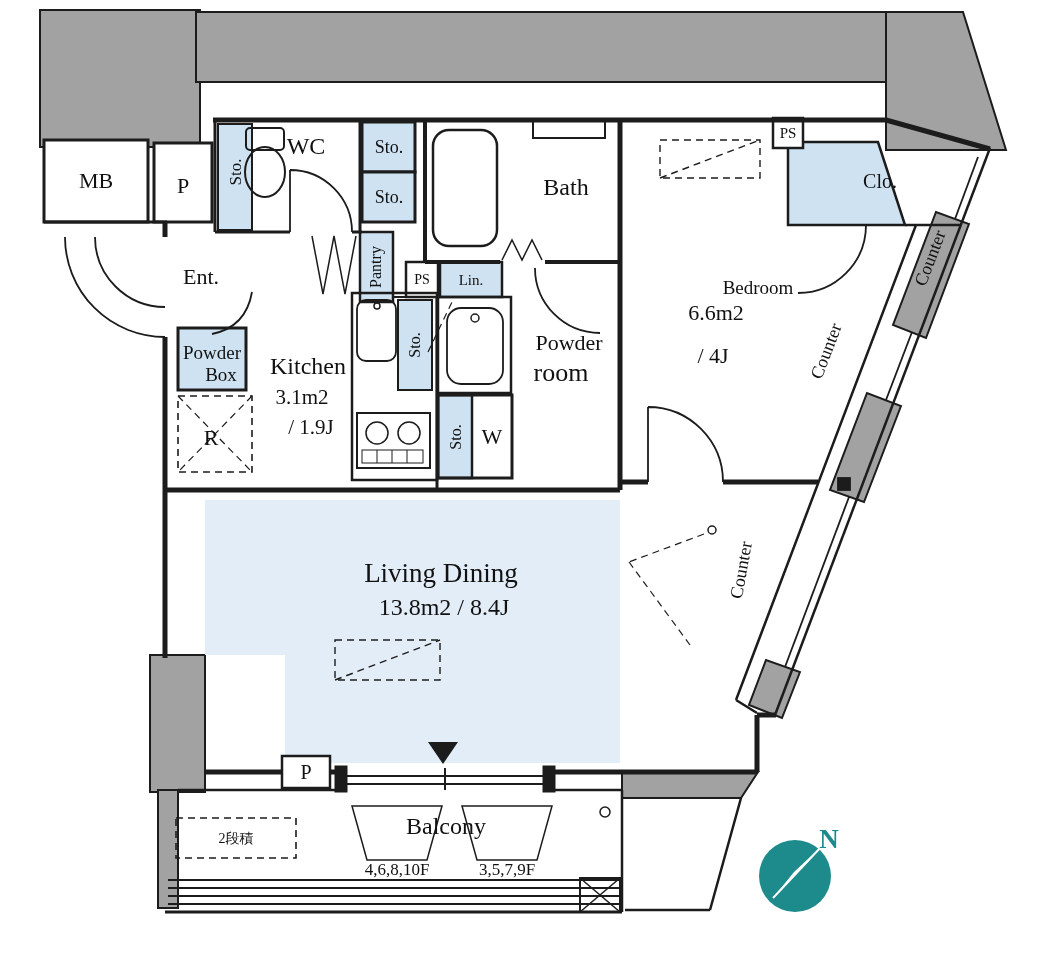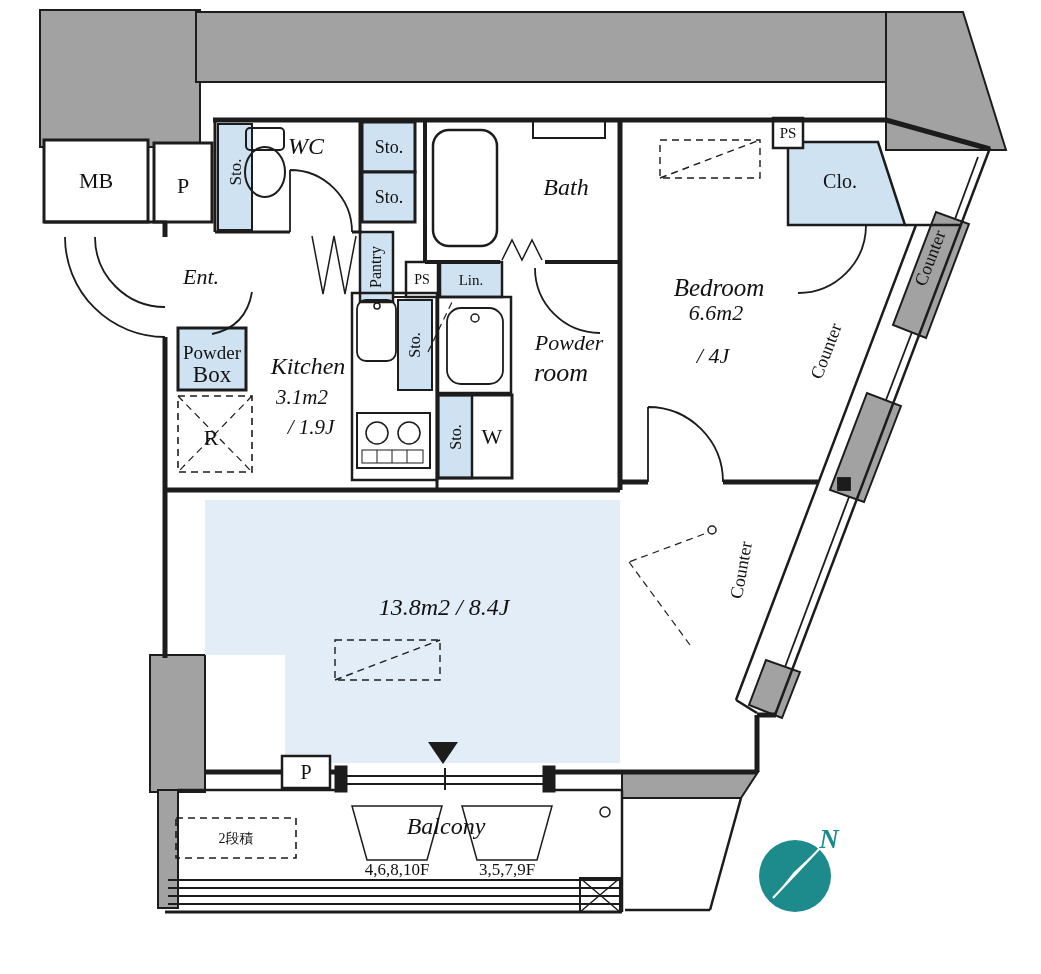--- a/index.html
+++ b/index.html
@@ -1,20 +1,20 @@
 <!DOCTYPE html>
 <html><head>
 <meta charset="utf-8">
 <style>
   body{margin:0;background:#ffffff}
   .plan{position:relative;width:1041px;height:974px;background:#fff;
         font-family:"Liberation Serif",serif;color:#111;overflow:hidden}
   svg.base{position:absolute;left:0;top:0}
   .lbl{position:absolute;white-space:nowrap;transform:translate(-50%,-50%);line-height:1}
-  .it{font-style:italic}
+  .it{}
   .rot90{transform:translate(-50%,-50%) rotate(-90deg)}
   .rot69{transform:translate(-50%,-50%) rotate(-69deg)}
   .rot80{transform:translate(-50%,-50%) rotate(-80deg)}
   .teal{color:#1d8a8c;font-weight:bold}
 </style>
 </head>
 <body>
 
 <div class="plan">
 
@@ -163,50 +163,51 @@
 </svg>
 
 <div class="lbl" style="left:96px;top:181px;font-size:22px">MB</div>
 <div class="lbl" style="left:183px;top:186px;font-size:22px">P</div>
 <div class="lbl it" style="left:306px;top:146px;font-size:24px">WC</div>
 <div class="lbl rot90" style="left:235px;top:172px;font-size:17px">Sto.</div>
 <div class="lbl" style="left:389px;top:147px;font-size:18px">Sto.</div>
 <div class="lbl" style="left:389px;top:197px;font-size:18px">Sto.</div>
 <div class="lbl it" style="left:566px;top:187px;font-size:24px">Bath</div>
 <div class="lbl" style="left:788px;top:133px;font-size:15px">PS</div>
-<div class="lbl" style="left:840px;top:181px;font-size:20px">Clo.</div>
-
-<div class="lbl it" style="left:719px;top:287px;font-size:25px">Bedroom</div>
+<div class="lbl" style="left:880px;top:181px;font-size:20px">Clo.</div>
+
+<div class="lbl it" style="left:758px;top:287px;font-size:19px">Bedroom</div>
 <div class="lbl it" style="left:716px;top:313px;font-size:22px">6.6m2</div>
 <div class="lbl it" style="left:713px;top:356px;font-size:22px">/ 4J</div>
 
 <div class="lbl rot69" style="left:930px;top:258px;font-size:18px">Counter</div>
 <div class="lbl rot69" style="left:826px;top:351px;font-size:18px">Counter</div>
 <div class="lbl rot80" style="left:741px;top:570px;font-size:18px">Counter</div>
 
 <div class="lbl it" style="left:201px;top:277px;font-size:22px">Ent.</div>
 <div class="lbl rot90" style="left:376px;top:267px;font-size:16px">Pantry</div>
 <div class="lbl" style="left:422px;top:280px;font-size:14px">PS</div>
 <div class="lbl" style="left:471px;top:280px;font-size:15px">Lin.</div>
 
 <div class="lbl it" style="left:569px;top:343px;font-size:22px">Powder</div>
 <div class="lbl it" style="left:561px;top:373px;font-size:26px">room</div>
 
 <div class="lbl" style="left:212px;top:352px;font-size:19px">Powder</div>
-<div class="lbl" style="left:212px;top:374px;font-size:23px">Box</div>
+<div class="lbl" style="left:221px;top:374px;font-size:19px">Box</div>
 
 <div class="lbl it" style="left:308px;top:366px;font-size:24px">Kitchen</div>
 <div class="lbl it" style="left:302px;top:397px;font-size:21px">3.1m2</div>
 <div class="lbl it" style="left:311px;top:427px;font-size:21px">/ 1.9J</div>
 
 <div class="lbl" style="left:211px;top:438px;font-size:22px">R</div>
 <div class="lbl rot90" style="left:415px;top:345px;font-size:16px">Sto.</div>
 <div class="lbl rot90" style="left:456px;top:437px;font-size:16px">Sto.</div>
 <div class="lbl" style="left:492px;top:437px;font-size:22px">W</div>
 
+<div class="lbl it" style="left:441px;top:573px;font-size:27px">Living Dining</div>
 <div class="lbl it" style="left:444px;top:607px;font-size:24px">13.8m2 / 8.4J</div>
 
 <div class="lbl" style="left:306px;top:772px;font-size:20px">P</div>
 <div class="lbl it" style="left:446px;top:826px;font-size:24px">Balcony</div>
 <div class="lbl" style="left:236px;top:839px;font-size:14px">2段積</div>
 <div class="lbl" style="left:397px;top:869px;font-size:17px">4,6,8,10F</div>
 <div class="lbl" style="left:507px;top:869px;font-size:17px">3,5,7,9F</div>
 
 <div class="lbl it teal" style="left:829px;top:839px;font-size:27px">N</div>
 

